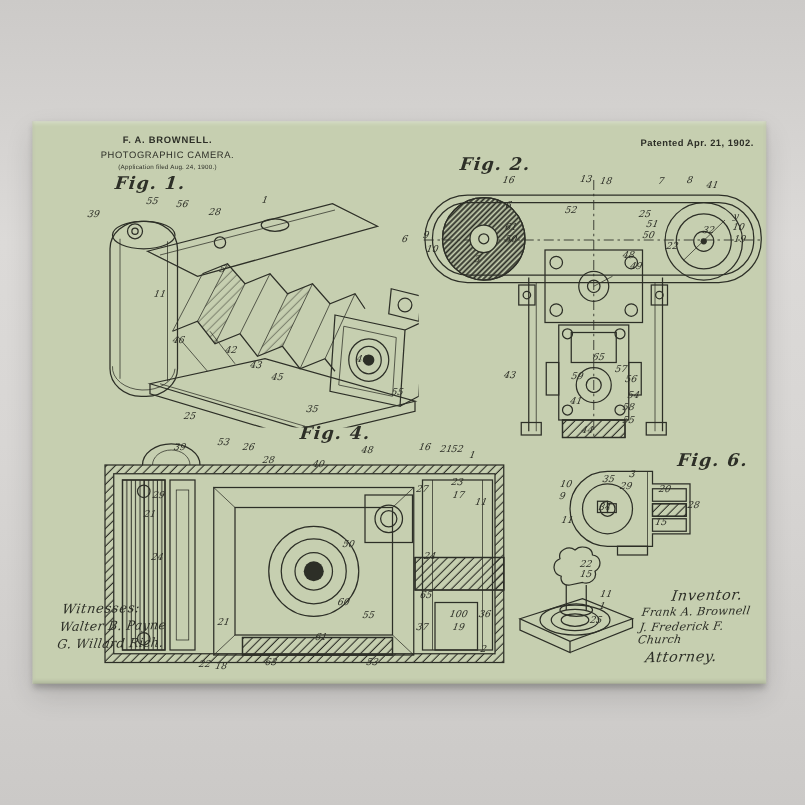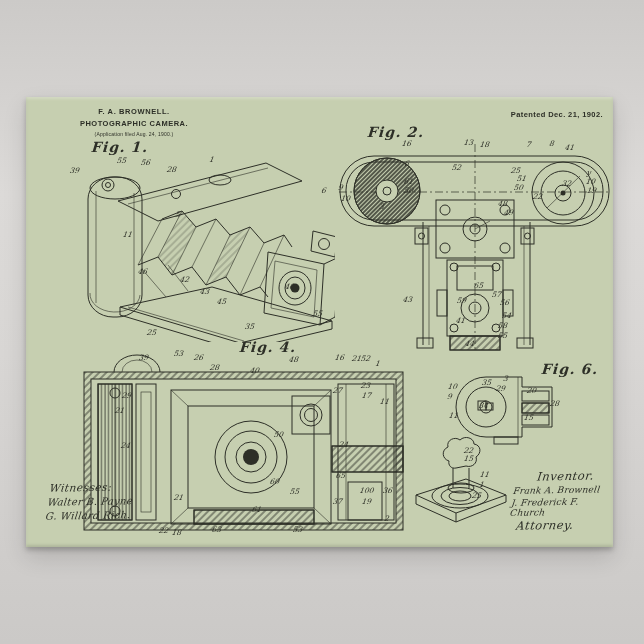--- a/index.html
+++ b/index.html
@@ -16,21 +16,21 @@
     position:absolute; left:26px; top:97px; width:587px; height:450px;
     background: var(--paper);
     box-shadow: 0 3px 5px rgba(0,0,0,.22), 0 10px 22px rgba(0,0,0,.14), inset 0 2px 3px rgba(255,255,255,.25), inset 0 -2px 3px rgba(0,0,0,.12);
     color: var(--ink);
   }
   .hdr-left {
     position:absolute; left:28px; top:10px; width:160px; text-align:center;
     color:var(--ink);
   }
   .hdr-name  { font-size:7.5px; font-weight:bold; letter-spacing:.6px; }
-  .hdr-title { font-size:7.5px; font-weight:bold; letter-spacing:.5px; margin-top:3px; }
+  .hdr-title { font-size:7.5px; font-weight:normal; letter-spacing:.5px; margin-top:3px; }
   .hdr-app   { font-size:5px; margin-top:3px; letter-spacing:.2px; }
   .hdr-date  {
     position:absolute; right:10px; top:13px; font-size:7.5px; font-weight:bold; letter-spacing:.4px;
   }
   .fig-label {
     position:absolute; font-family:"DejaVu Serif", serif; font-style:italic; font-weight:bold;
     font-size:14px; letter-spacing:1px; transform:skewX(-6deg);
   }
   .fig { position:absolute; }
   .fig svg { position:absolute; left:0; top:0; color:var(--ink); }
@@ -79,21 +79,21 @@
     </defs>
   </svg>
 
   <div class="poster">
 
     <div class="hdr-left">
       <div class="hdr-name">F. A. BROWNELL.</div>
       <div class="hdr-title">PHOTOGRAPHIC CAMERA.</div>
       <div class="hdr-app">(Application filed Aug. 24, 1900.)</div>
     </div>
-    <div class="hdr-date">Patented Dec. 21, 1902.</div>
+    <div class="hdr-date">Patented Apr. 21, 1902.</div>
 
     <span class="fig-label" style="left:66px;top:42px">Fig. 1.</span>
     <span class="fig-label" style="left:342px;top:27px">Fig. 2.</span>
     <span class="fig-label" style="left:214px;top:242px">Fig. 4.</span>
     <span class="fig-label" style="left:516px;top:264px">Fig. 6.</span>
 
     <div class="fig" style="left:44px;top:50px;width:265px;height:195px">
       <svg width="265" height="195" viewBox="0 0 265 195">
         <rect x="18" y="30" width="54" height="140" rx="25" ry="22"></rect>
         <path class="thin" d="M26,44 V156 M64,46 V158"></path>

